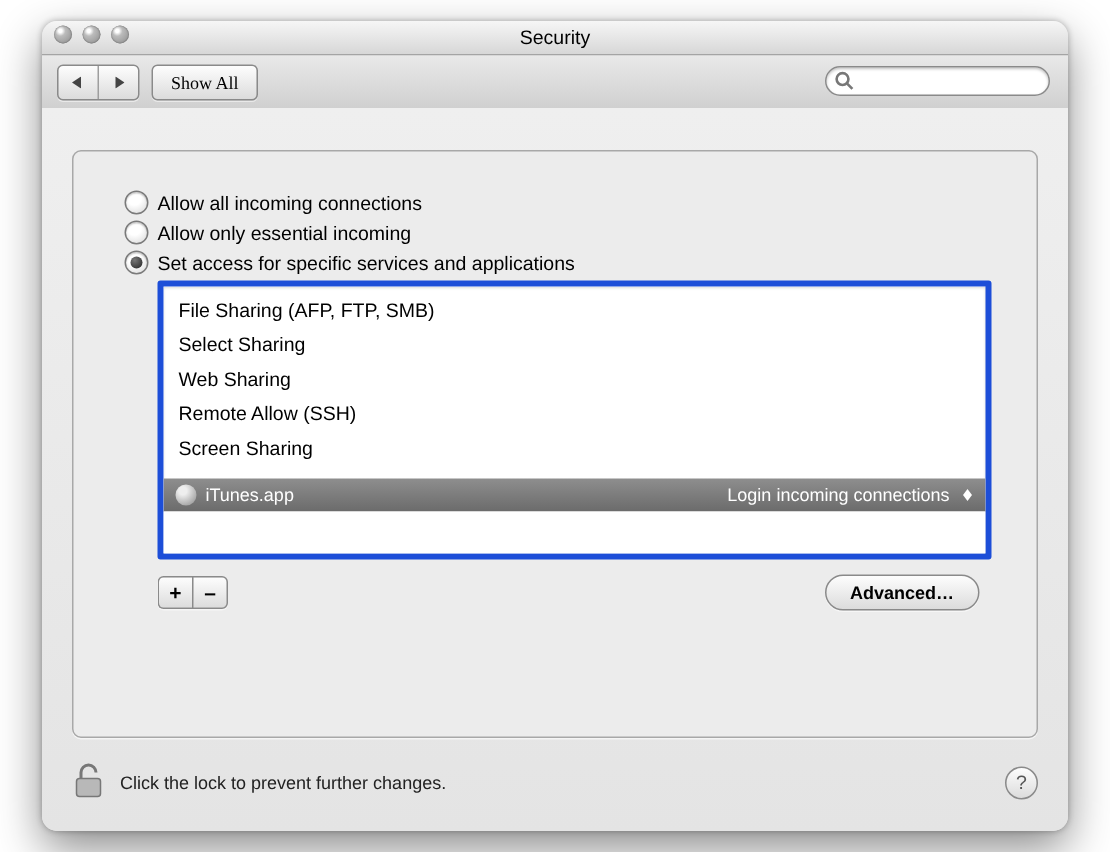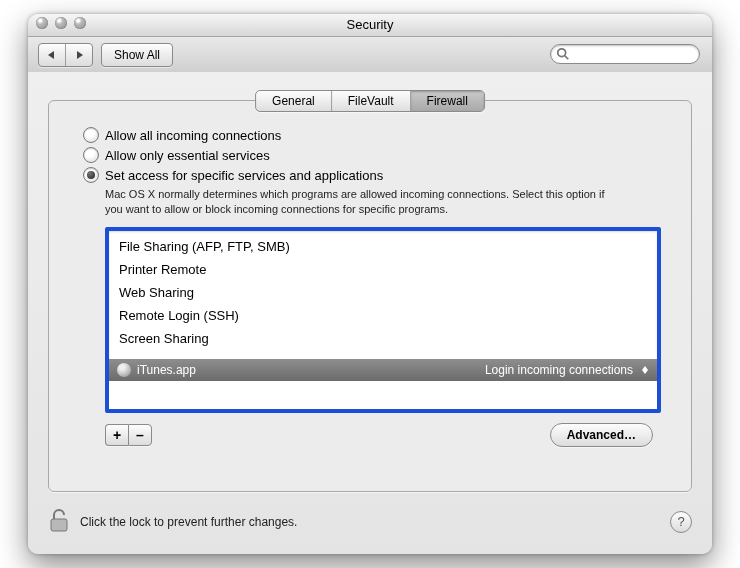--- a/index.html
+++ b/index.html
@@ -86,20 +86,21 @@
     align-items: center;
     justify-content: center;
     height: 22px;
     padding: 0 12px;
     margin-left: 8px;
     border: 1px solid #8a8a8a;
     border-radius: 4px;
     background: linear-gradient(#fdfdfd, #dcdcdc);
     font-size: 12px;
     box-shadow: 0 1px 0 rgba(255,255,255,0.5);
+    font-family: Liberation Serif, serif;
   }
   .searchwrap {
     position: absolute;
     right: 12px;
     top: 7px;
     width: 150px;
     height: 20px;
   }
   .searchinput {
     width: 100%;
@@ -356,58 +357,46 @@
       <svg class="searchicon" viewBox="0 0 16 16">
         <circle cx="6.5" cy="6.5" r="4.5"></circle>
         <line x1="10" y1="10" x2="14" y2="14"></line>
       </svg>
       <input class="searchinput" type="text" placeholder="" style="">
     </div>
   </div>
 
   <div class="body">
 
-    <div class="tabs">
-      <div class="tab">
-        <span>General</span>
-      </div>
-      <div class="tab">
-        <span>FileVault</span>
-      </div>
-      <div class="tab selected">
-        <span>Firewall</span>
-      </div>
-    </div>
 
     <div class="tabpanel">
       <div class="panel-inner">
 
         <div class="radio-row">
           <div class="radio"></div>
           <span>Allow all incoming connections</span>
         </div>
 
         <div class="radio-row">
           <div class="radio"></div>
-          <span>Allow only essential services</span>
+          <span>Allow only essential incoming</span>
         </div>
 
         <div class="radio-row">
           <div class="radio sel"></div>
           <span>Set access for specific services and applications</span>
         </div>
 
-        <div class="desc">Mac OS X normally determines which programs are allowed incoming connections. Select this option if you want to allow or block incoming connections for specific programs.</div>
 
         <div class="listbox">
           <div class="list-top">
             <div class="list-row">File Sharing (AFP, FTP, SMB)</div>
-            <div class="list-row">Printer Remote</div>
+            <div class="list-row">Select Sharing</div>
             <div class="list-row">Web Sharing</div>
-            <div class="list-row">Remote Login (SSH)</div>
+            <div class="list-row">Remote Allow (SSH)</div>
             <div class="list-row">Screen Sharing</div>
           </div>
           <div class="sel-row">
             <div class="appicon"></div>
             <span class="appname">iTunes.app</span>
             <span class="spacer"></span>
             <div class="popup">
               <span>Login incoming connections</span>
               <span class="arrows">
                 <svg class="up" viewBox="0 0 6 4">

